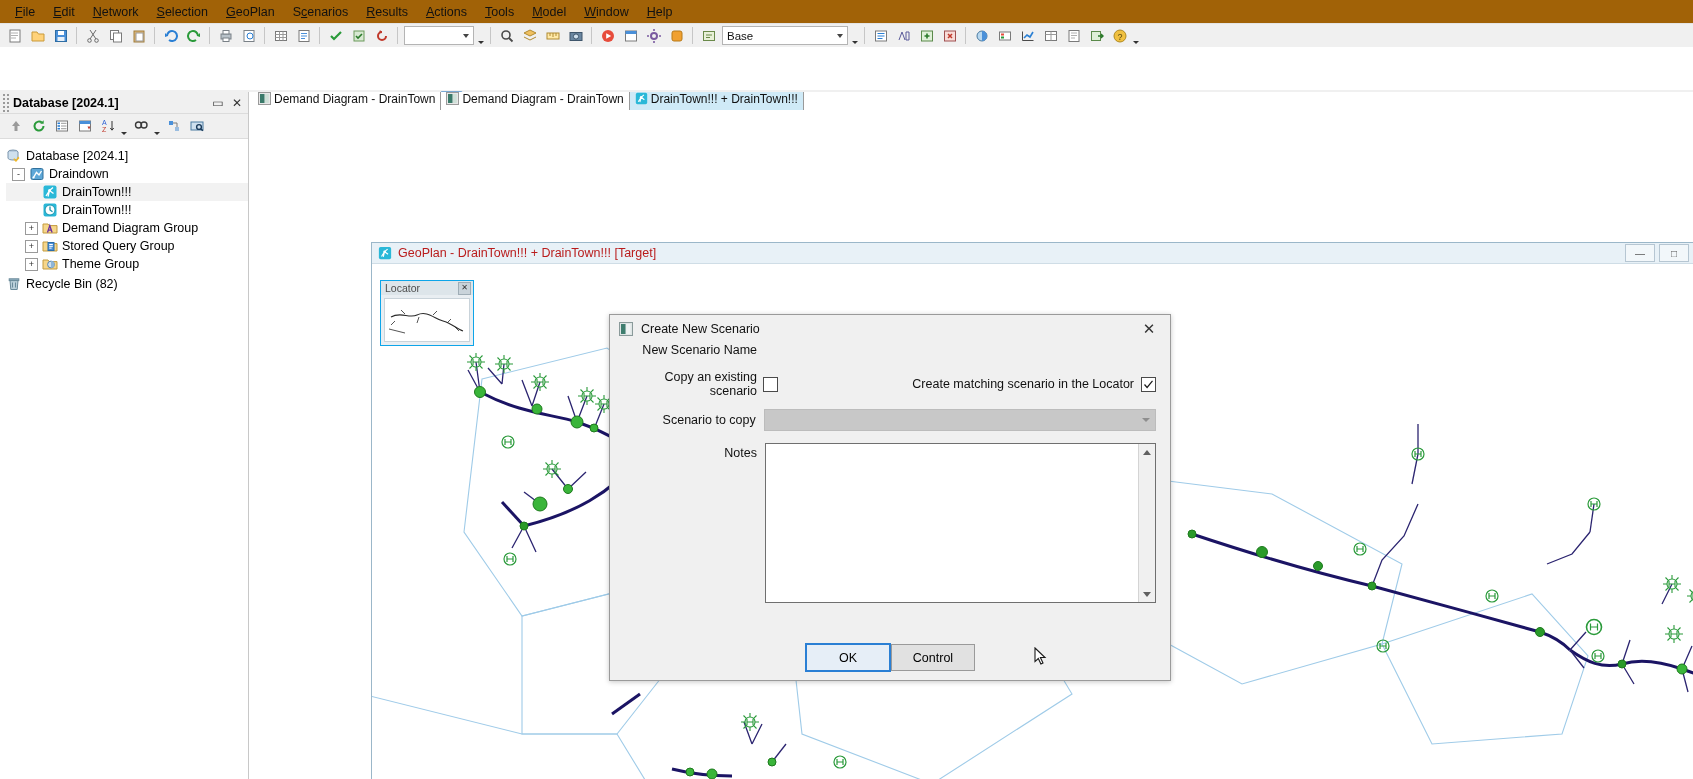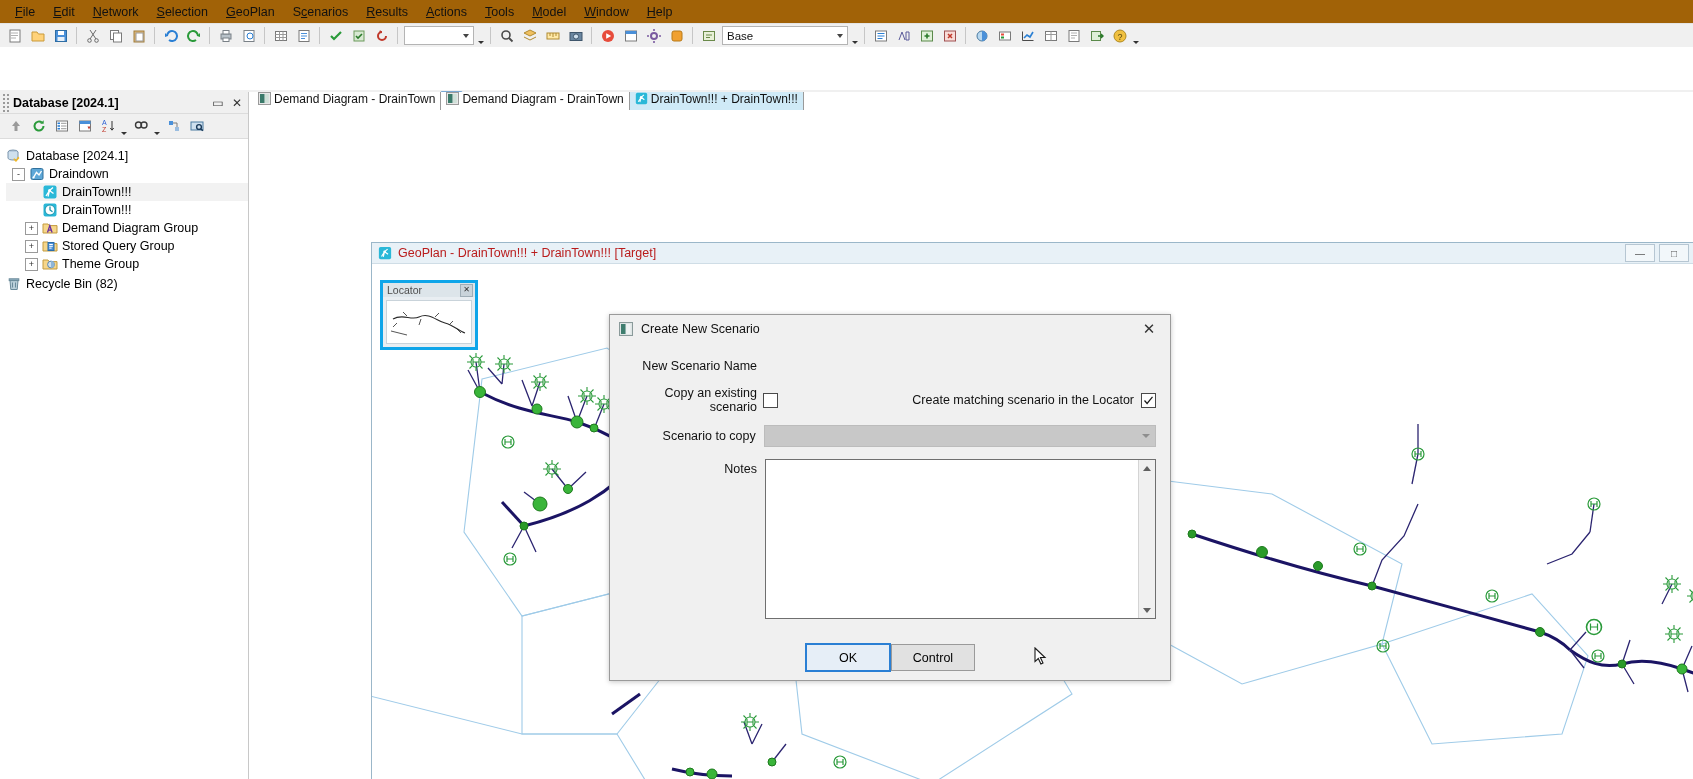--- a/index.html
+++ b/index.html
@@ -61,21 +61,21 @@
   .tab .tabicon{width:13px;height:13px;margin-right:3px;flex:none;}
 
   
   .geoplan{position:absolute;left:122px;top:150px;right:0;bottom:0;border:1px solid #9bb7c9;border-bottom:none;border-right:none;background:#fff;}
   .geo-title{height:20px;background:#e8f1f7;display:flex;align-items:center;padding-left:6px;border-bottom:1px solid #cfdde6;}
   .geo-title .gicon{width:14px;height:14px;margin-right:6px;flex:none;}
   .geo-title .gtext{font-size:12.5px;color:#b91c1c;flex:1;}
   .geo-btn{width:28px;height:16px;border:1px solid #b6c6d2;background:#f2f7fa;display:inline-flex;align-items:center;justify-content:center;margin-right:4px;}
   .geo-canvas{position:absolute;left:0;top:21px;right:0;bottom:0;background:#ffffff;overflow:hidden;}
 
-  .locator{position:absolute;left:8px;top:16px;width:92px;height:64px;background:#e9eef2;border:3px solid #0ea5e9;}
+  .locator{position:absolute;left:8px;top:16px;width:92px;height:64px;background:#e9eef2;border:1px solid #0ea5e9;}
   .locator .loc-head{height:14px;display:flex;align-items:center;justify-content:space-between;padding:0 2px 0 4px;background:#dde5ea;}
   .locator .loc-title{font-size:10.5px;color:#4d4d4d;}
   .locator .loc-close{width:11px;height:11px;background:#c9d3da;border:1px solid #9fadb6;display:flex;align-items:center;justify-content:center;font-size:8px;color:#333;line-height:1;}
   .locator .loc-map{position:absolute;left:3px;top:17px;right:3px;bottom:3px;background:#ffffff;border:1px solid #c9d3da;}
 
   
   .dlg{position:absolute;left:609px;top:314px;width:560px;height:365px;background:#f0f0f0;border:1px solid #9a9a9a;
        box-shadow:0 1px 5px rgba(0,0,0,.22);}
   .dlg-title{height:28px;background:#f0f0f0;display:flex;align-items:center;padding:0 0 0 9px;}
   .dlg-title .dicon{width:14px;height:14px;margin-right:8px;flex:none;}
@@ -1020,21 +1020,21 @@
             <rect x="2" y="2" width="4.5" height="10" fill="#3e7d6e"></rect>
             <rect x="7.2" y="2" width="4.3" height="10" fill="#eef3f3"></rect>
           </svg>
       </span>
       <span class="dtext">Create New Scenario</span>
       <span class="dlg-close">✕</span>
     </div>
 
     <div class="dlg-body">
 
-      <div class="frow" style="margin-top:16px">
+      <div class="frow" style="">
         <span class="flabel" style="width:133px">New Scenario Name</span>
       </div>
 
       <div class="frow" style="margin-top:13px">
         <span class="flabel" style="width:133px">Copy an existing scenario</span>
         <span class="chk" style="margin-left:6px"></span>
         <span class="flabel" style="flex:1;padding-right:7px">Create matching scenario in the Locator</span>
         <span class="chk">
           <svg width="11" height="11" viewBox="0 0 11 11">
               <path d="M1.5 5.5l2.6 3L9.5 1.8" stroke="#1a1a1a" stroke-width="1.2" fill="none"></path>

